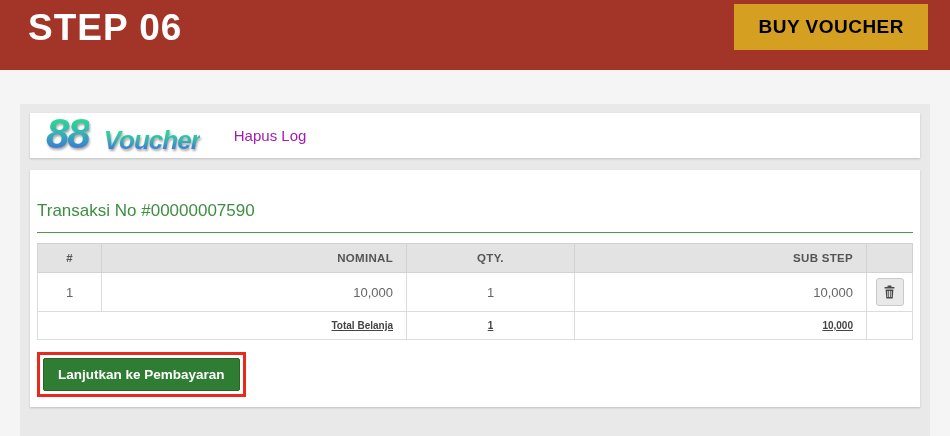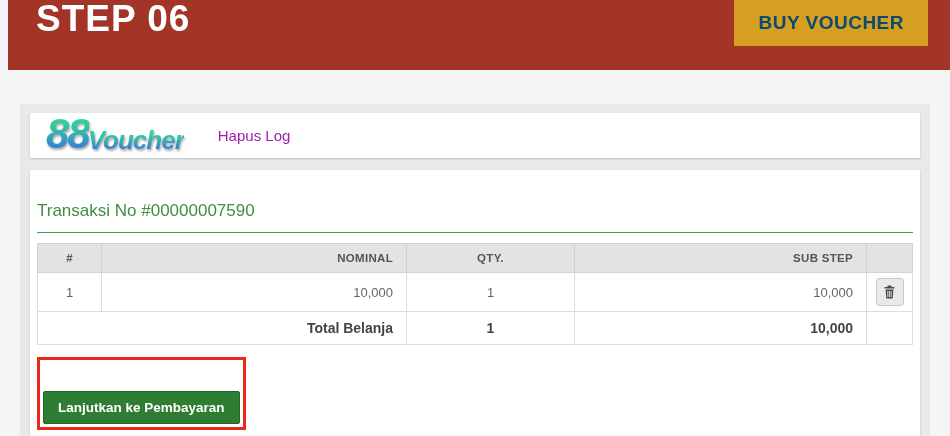--- a/index.html
+++ b/index.html
@@ -7,34 +7,33 @@
   body {
     width: 950px; height: 436px;
     background: #f5f5f5;
     font-family: "Liberation Sans", sans-serif;
     overflow: hidden;
   }
 
   
   .banner {
     height: 70px; background: #a23527;
-    display: flex; align-items: flex-start;
+    display: flex; align-items: center;
     padding: 0 22px 16px 28px;
-    margin-left: 8px;
   }
   .step-label {
     color: #fff; font-size: 37px; font-weight: 800;
     letter-spacing: 1px; line-height: 1;
   }
   .step-desc {
     color: #fff; font-size: 16px; margin-left: 46px; margin-top: 5px;
   }
   .buy-btn {
     margin-left: auto;
-    background: #d5a021; color: #0c4a6e;
+    background: #d5a021; color: #000000;
     font-family: "Liberation Sans", sans-serif;
     font-size: 19px; font-weight: 700; letter-spacing: 0.5px;
     border: none; padding: 12px 24px; cursor: pointer;
   }
 
   
   .card {
     width: 910px; margin: 34px auto 0;
     background: #e9e9e9;
     padding: 9px 10px 30px;
@@ -43,20 +42,21 @@
     background: #fff; height: 45px;
     display: flex; align-items: center;
     padding: 0 16px;
     box-shadow: 0 1px 2px rgba(0,0,0,0.18);
   }
   .logo {
     display: flex; align-items: flex-end;
     filter: drop-shadow(1px 2px 1px rgba(0,0,0,0.35));
     margin-top: -4px;
     white-space: nowrap;
+    gap: 16px;
   }
   .logo-88, .logo-voucher {
     font-style: italic; font-weight: bold;
     background: linear-gradient(to bottom, #2bd598 15%, #35b7b0 45%, #3a7bd5 90%);
     -webkit-background-clip: text; background-clip: text;
     color: transparent; line-height: 0.9;
   }
   .logo-88 { font-size: 42px; letter-spacing: -2px; }
   .logo-voucher { font-size: 26px; margin-left: -1px; letter-spacing: -1px; }
   .log-by { margin-left: auto; color: #7d7d7d; font-size: 15px; }
@@ -86,21 +86,21 @@
     background: #e3e3e3; color: #555;
     font-size: 11.5px; font-weight: 700; letter-spacing: 0.3px;
     padding: 8px 13px; border-color: #d2d2d2;
   }
   .cart td { padding: 10px 13px; background: #fff; }
   .col-idx { width: 64px; text-align: center; }
   .col-nominal { text-align: right; }
   .col-qty { width: 168px; text-align: center; }
   .col-sub { width: 292px; text-align: right; }
   .col-act { width: 46px; text-align: center; padding: 5px !important; }
-  .total-row td { font-weight: bold; color: #444; font-size: 14px; padding: 8px 13px; }
+  .total-row td { font-weight: bold; color: #444; font-size: 10px; padding: 8px 13px; text-decoration: underline; }
   .total-label { text-align: right; }
 
   .trash-btn {
     width: 28px; height: 28px;
     background: #e9e9e9; border: 1px solid #c9c9c9; border-radius: 3px;
     display: inline-flex; align-items: center; justify-content: center;
     cursor: pointer; padding: 0;
   }
 
   
@@ -109,21 +109,21 @@
     margin-top: 12px; padding-bottom: 2px;
   }
   .pay-highlight {
     border: 3px solid #e8291c; padding: 3px; display: inline-block;
   }
   .pay-btn {
     background: #2e7d33; color: #fff;
     border: 1px solid #256628; border-radius: 2px;
     font-family: "Liberation Sans", sans-serif;
     font-size: 13.5px; font-weight: bold;
-    padding: 8px 14px; cursor: pointer; margin-top: 28px;
+    padding: 8px 14px; cursor: pointer;
   }
   .note { color: #8a8a8a; font-size: 13.5px; padding-right: 8px; }
 </style>
 </head>
 <body>
 
 <div class="banner">
   <div class="step-label">STEP 06</div>
   <button class="buy-btn">BUY VOUCHER</button>
 </div>

